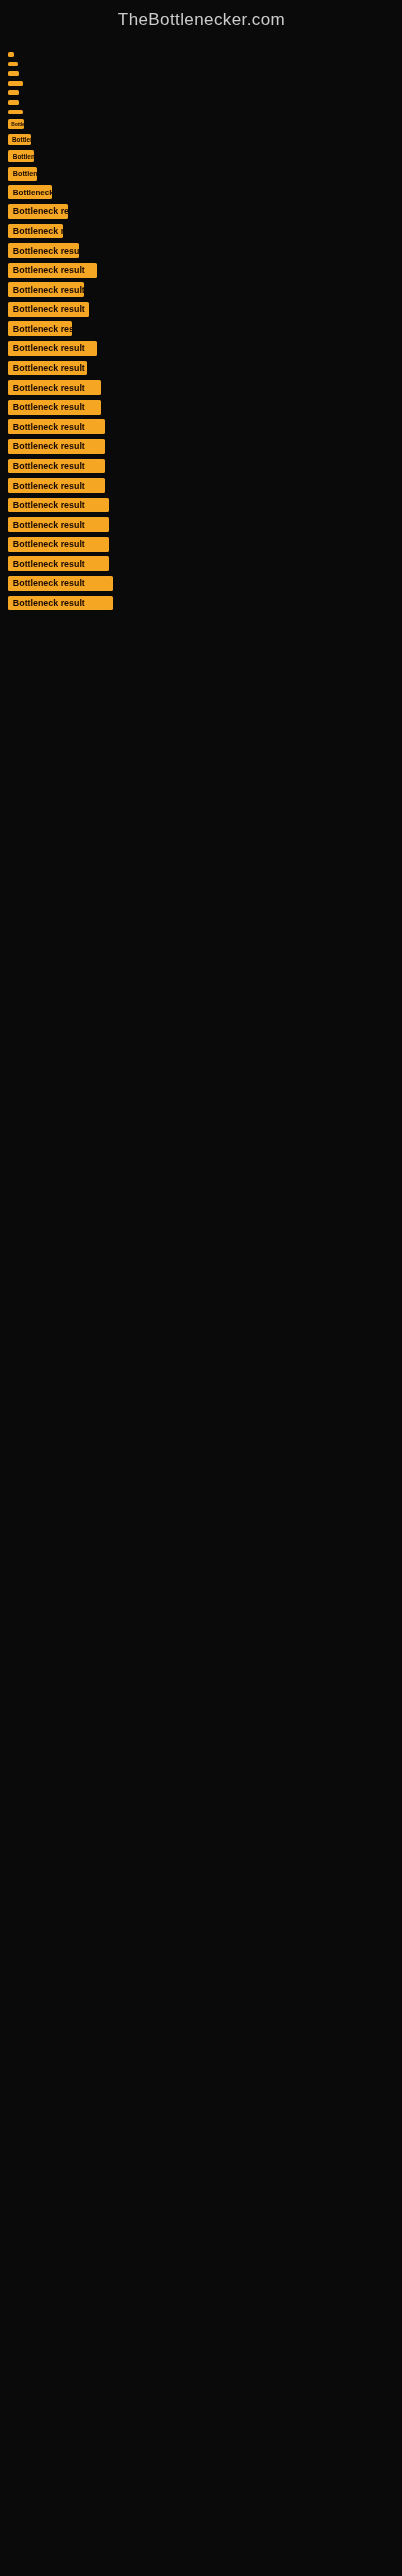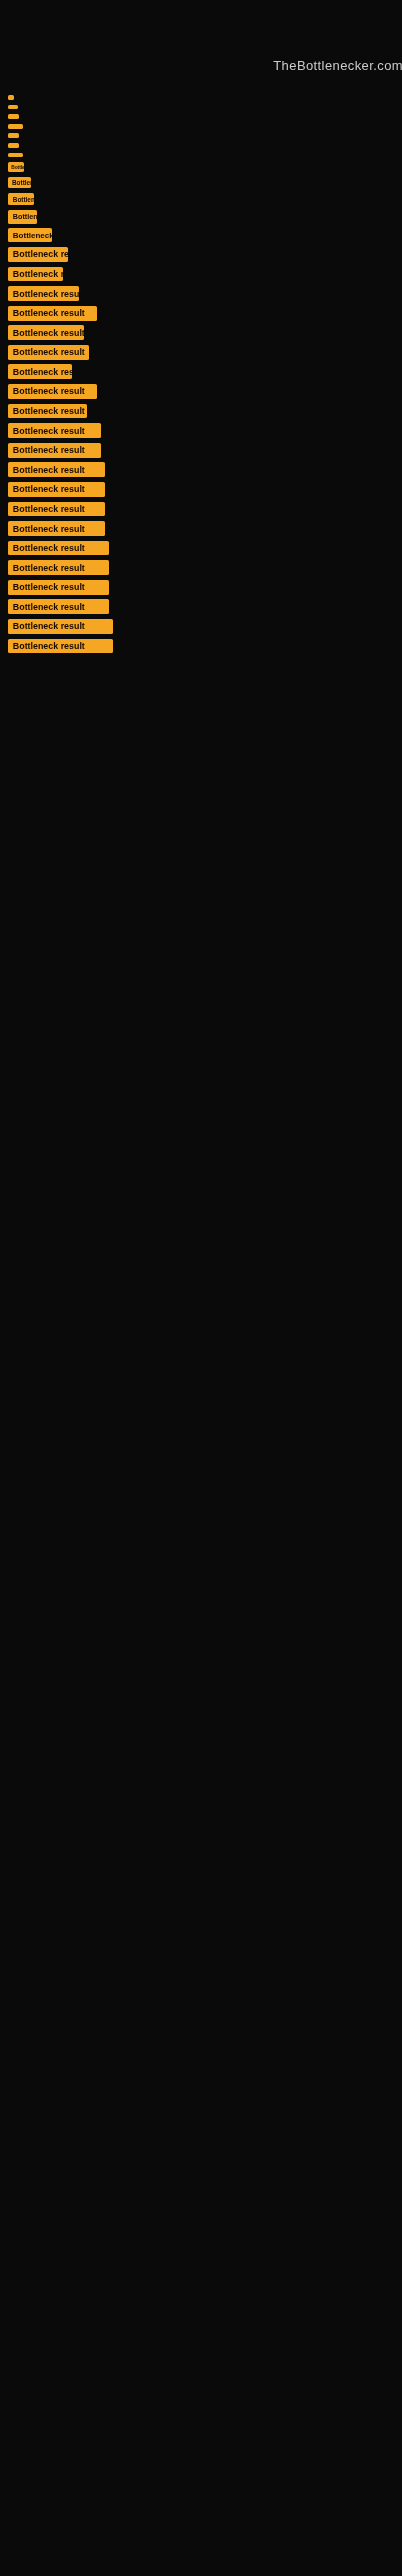--- a/index.html
+++ b/index.html
@@ -10,26 +10,25 @@
 
     body {
       width: 403px;
       min-height: 2576px;
       background-color: #0a0a0a;
       font-family: Arial, sans-serif;
       position: relative;
     }
 
     .site-title {
-      text-align: right;
+      text-align: center;
       color: #cccccc;
-      font-size: 13px;
+      font-size: 17px;
       padding: 9.7px 0 6.4px 0;
       letter-spacing: 0.4px;
-      margin-top: 48px;
     }
 
     .results-container {
       padding: 16px 8px 16px 8px;
       display: flex;
       flex-direction: column;
       gap: 0px;
     }
 
     .result-item {

